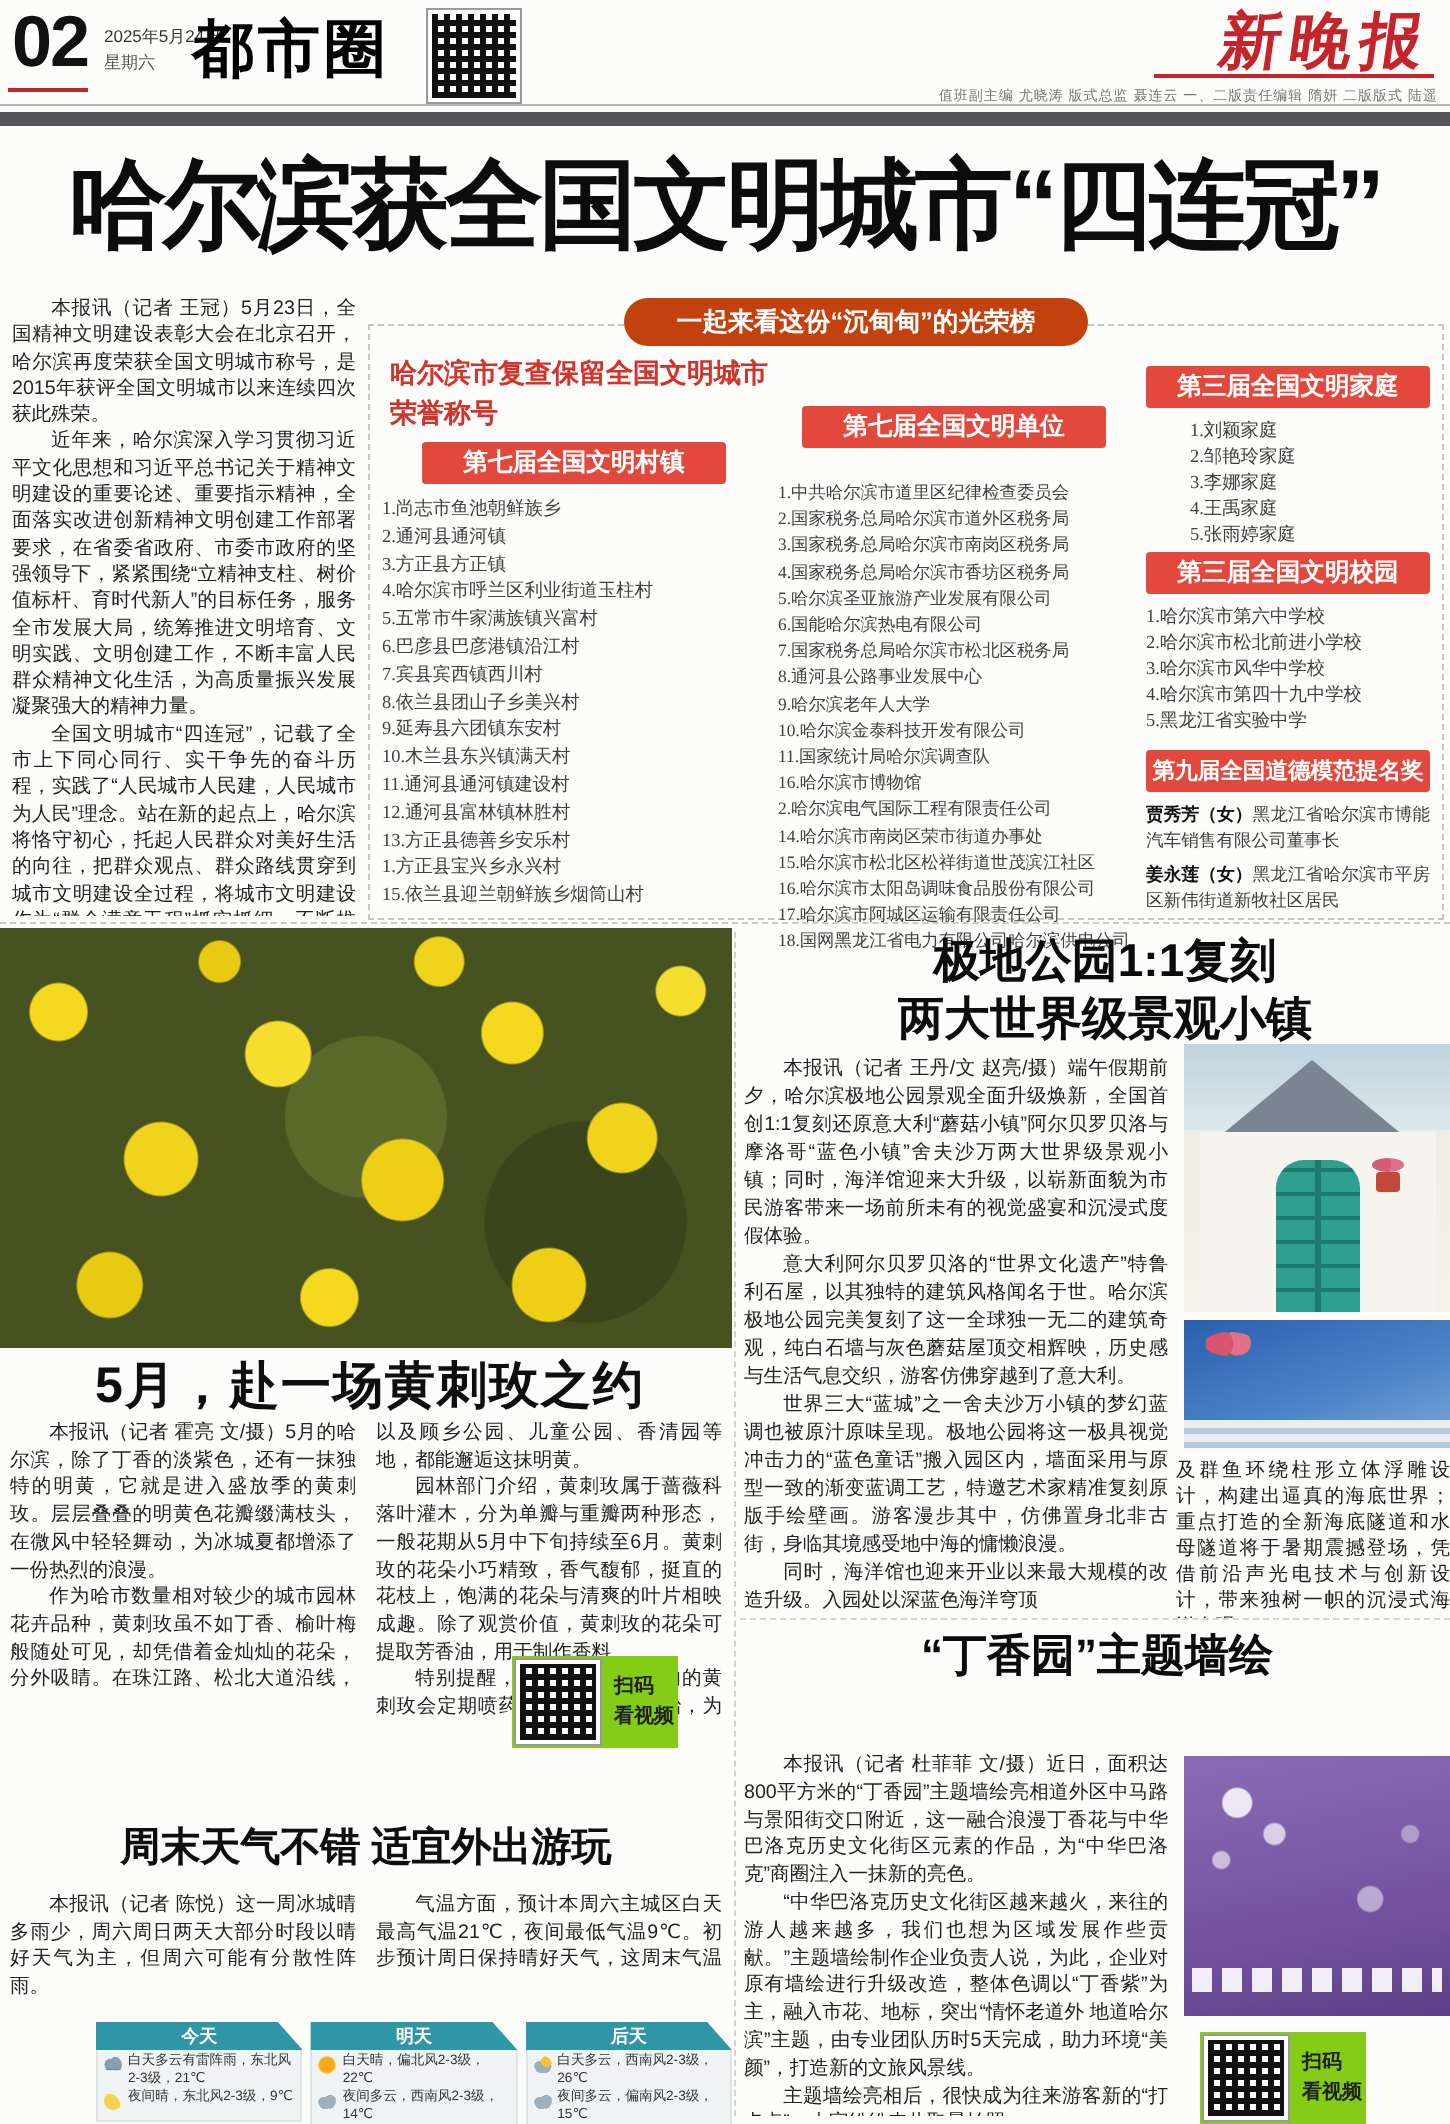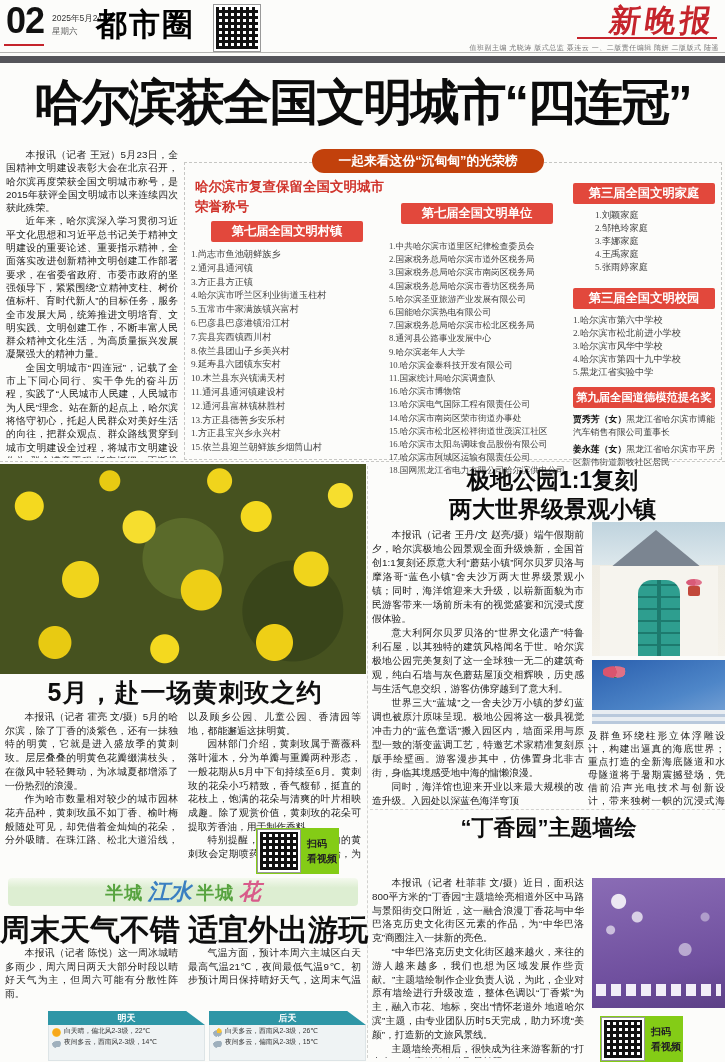--- a/index.html
+++ b/index.html
@@ -41,21 +41,21 @@
   .col1{position:absolute;left:6px;top:58px;width:192px;}
   .col1 .red-label{width:152px;margin:0 auto;}
   .col2{position:absolute;left:204px;top:24px;width:176px;}
   .col2 .red-label{width:152px;margin:16px auto;}
   .col3{position:absolute;left:388px;top:20px;width:142px;}
   .serif-list{font-family:"Liberation Serif","DejaVu Serif",serif;color:#3f3f3f;}
   .col1 .serif-list{margin-top:6px;font-size:9.2px;line-height:13.8px;}
   .col2 .serif-list{margin-top:8px;font-size:8.7px;line-height:13.2px;}
   .col3 .list-fam{margin-top:5px;font-size:9.2px;line-height:13px;padding-left:22px;}
   .col3 .list-sch{margin-top:5px;font-size:9.2px;line-height:13px;}
-  .col3 .red-label.second{margin-top:14px;}
+  .col3 .red-label.second{margin-top:2px;}
   .award-bar{margin-top:8px;background:#e2483c;color:#fff;font-weight:700;font-size:11.3px;
              text-align:center;padding:3px 0;border-radius:2px;}
   .award-entry{margin-top:5px;font-size:8.8px;line-height:12.5px;text-align:justify;
                font-family:"Liberation Serif","DejaVu Serif",serif;color:#3f3f3f;}
   .award-entry b{color:#111;font-family:"Liberation Sans","DejaVu Sans",sans-serif;}
 
   .h-dash{left:0;top:461px;width:725px;border-top:1px dashed #c9c9c6;}
   .v-dash{left:367px;top:466px;height:592px;border-left:1px dashed #d2d2cf;}
 
   
@@ -84,21 +84,21 @@
   .qr-label{font-size:10px;font-weight:700;color:#222;line-height:1.5;}
 
   
   .river-banner{left:8px;top:878px;width:350px;height:28px;text-align:center;
     background:linear-gradient(to top,#ddeed2 65%,#f4f9ee);border-radius:4px;line-height:28px;white-space:nowrap;}
   .rb-green{color:#57a33f;font-weight:900;font-size:18px;letter-spacing:1px;}
   .rb-blue{color:#3a7fc1;font-weight:700;font-size:22px;font-style:italic;
            font-family:"Liberation Serif","DejaVu Serif",serif;}
   .rb-pink{color:#d85a8a;font-weight:700;font-size:22px;font-style:italic;
            font-family:"Liberation Serif","DejaVu Serif",serif;}
-  .weather-headline{left:0;top:910px;width:366px;text-align:center;font-size:30px;font-weight:900;
+  .weather-headline{left:0;top:910px;width:366px;text-align:center;font-size:20px;font-weight:900;
                     color:#0e0e0e;white-space:nowrap;}
   .weather-body{left:5px;top:946px;width:356px;height:62px;column-count:2;column-gap:10px;
                 font-size:9.8px;line-height:13.5px;text-align:justify;overflow:hidden;}
   .cards{left:48px;top:1011px;width:318px;height:50px;display:flex;gap:4px;}
   .card{flex:1;display:flex;flex-direction:column;}
   .card-head{height:14px;background:#2e96a6;color:#fff;font-size:9px;font-weight:700;
              text-align:center;line-height:14px;clip-path:polygon(0 0,88% 0,100% 100%,0 100%);}
   .card-body{flex:1;background:#eff3f4;border:1px solid #dde4e6;border-top:none;padding:2px 3px;
              font-size:6.8px;line-height:8.7px;color:#333;}
   .wrow{display:flex;gap:3px;align-items:flex-start;margin-bottom:1px;}
@@ -225,21 +225,21 @@
           <div class="li">3.国家税务总局哈尔滨市南岗区税务局</div>
           <div class="li">4.国家税务总局哈尔滨市香坊区税务局</div>
           <div class="li">5.哈尔滨圣亚旅游产业发展有限公司</div>
           <div class="li">6.国能哈尔滨热电有限公司</div>
           <div class="li">7.国家税务总局哈尔滨市松北区税务局</div>
           <div class="li">8.通河县公路事业发展中心</div>
           <div class="li">9.哈尔滨老年人大学</div>
           <div class="li">10.哈尔滨金泰科技开发有限公司</div>
           <div class="li">11.国家统计局哈尔滨调查队</div>
           <div class="li">16.哈尔滨市博物馆</div>
-          <div class="li">13.哈尔滨电气国际工程有限责任公司</div>
+          <div class="li">2.哈尔滨电气国际工程有限责任公司</div>
           <div class="li">14.哈尔滨市南岗区荣市街道办事处</div>
           <div class="li">15.哈尔滨市松北区松祥街道世茂滨江社区</div>
           <div class="li">16.哈尔滨市太阳岛调味食品股份有限公司</div>
           <div class="li">17.哈尔滨市阿城区运输有限责任公司</div>
           <div class="li">18.国网黑龙江省电力有限公司哈尔滨供电公司</div>
         </div>
     </div>
 
     <div class="col3">
       <div class="red-label">第三届全国文明家庭</div>
@@ -280,33 +280,40 @@
       <div class="para">特别提醒，城市道路和公园内的黄刺玫会定期喷药，进行病虫害防治，为了自身健康与城市景观，请文明赏花，让这份美好在夏光中尽情绽放。</div>
     </div>
   <div class="abs qr-row qr-flower">
     <div class="qr qr-small"></div>
     <div class="qr-label">
       <div>扫码</div>
       <div>看视频</div>
     </div>
   </div>
 
-  <div class="abs river-banner">
-    <span class="rb-green">半城</span>
-    <span class="rb-blue">江水</span>
-    <span class="rb-green">半城</span>
-    <span class="rb-pink">花</span>
-  </div>
   <div class="abs weather-headline">周末天气不错 适宜外出游玩</div>
   <div class="abs weather-body">
       <div class="para">本报讯（记者 陈悦）这一周冰城晴多雨少，周六周日两天大部分时段以晴好天气为主，但周六可能有分散性阵雨。</div>
       <div class="para">气温方面，预计本周六主城区白天最高气温21℃，夜间最低气温9℃。初步预计周日保持晴好天气，这周末气温升温不太明显，感觉相对舒适，风力也不大，非常适合外出活动。</div>
     </div>
 
   <div class="abs cards">
+    <div class="card">
+      <div class="card-head">今天</div>
+      <div class="card-body">
+        <div class="wrow">
+            <div class="wicon" data-icon="cloud-rain"></div>
+            <div>白天多云有雷阵雨，东北风2-3级，21℃</div>
+          </div>
+        <div class="wrow">
+            <div class="wicon" data-icon="moon"></div>
+            <div>夜间晴，东北风2-3级，9℃</div>
+          </div>
+      </div>
+    </div>
     <div class="card">
       <div class="card-head">明天</div>
       <div class="card-body">
         <div class="wrow">
             <div class="wicon" data-icon="sun"></div>
             <div>白天晴，偏北风2-3级，22℃</div>
           </div>
         <div class="wrow">
             <div class="wicon" data-icon="cloud"></div>
             <div>夜间多云，西南风2-3级，14℃</div>

